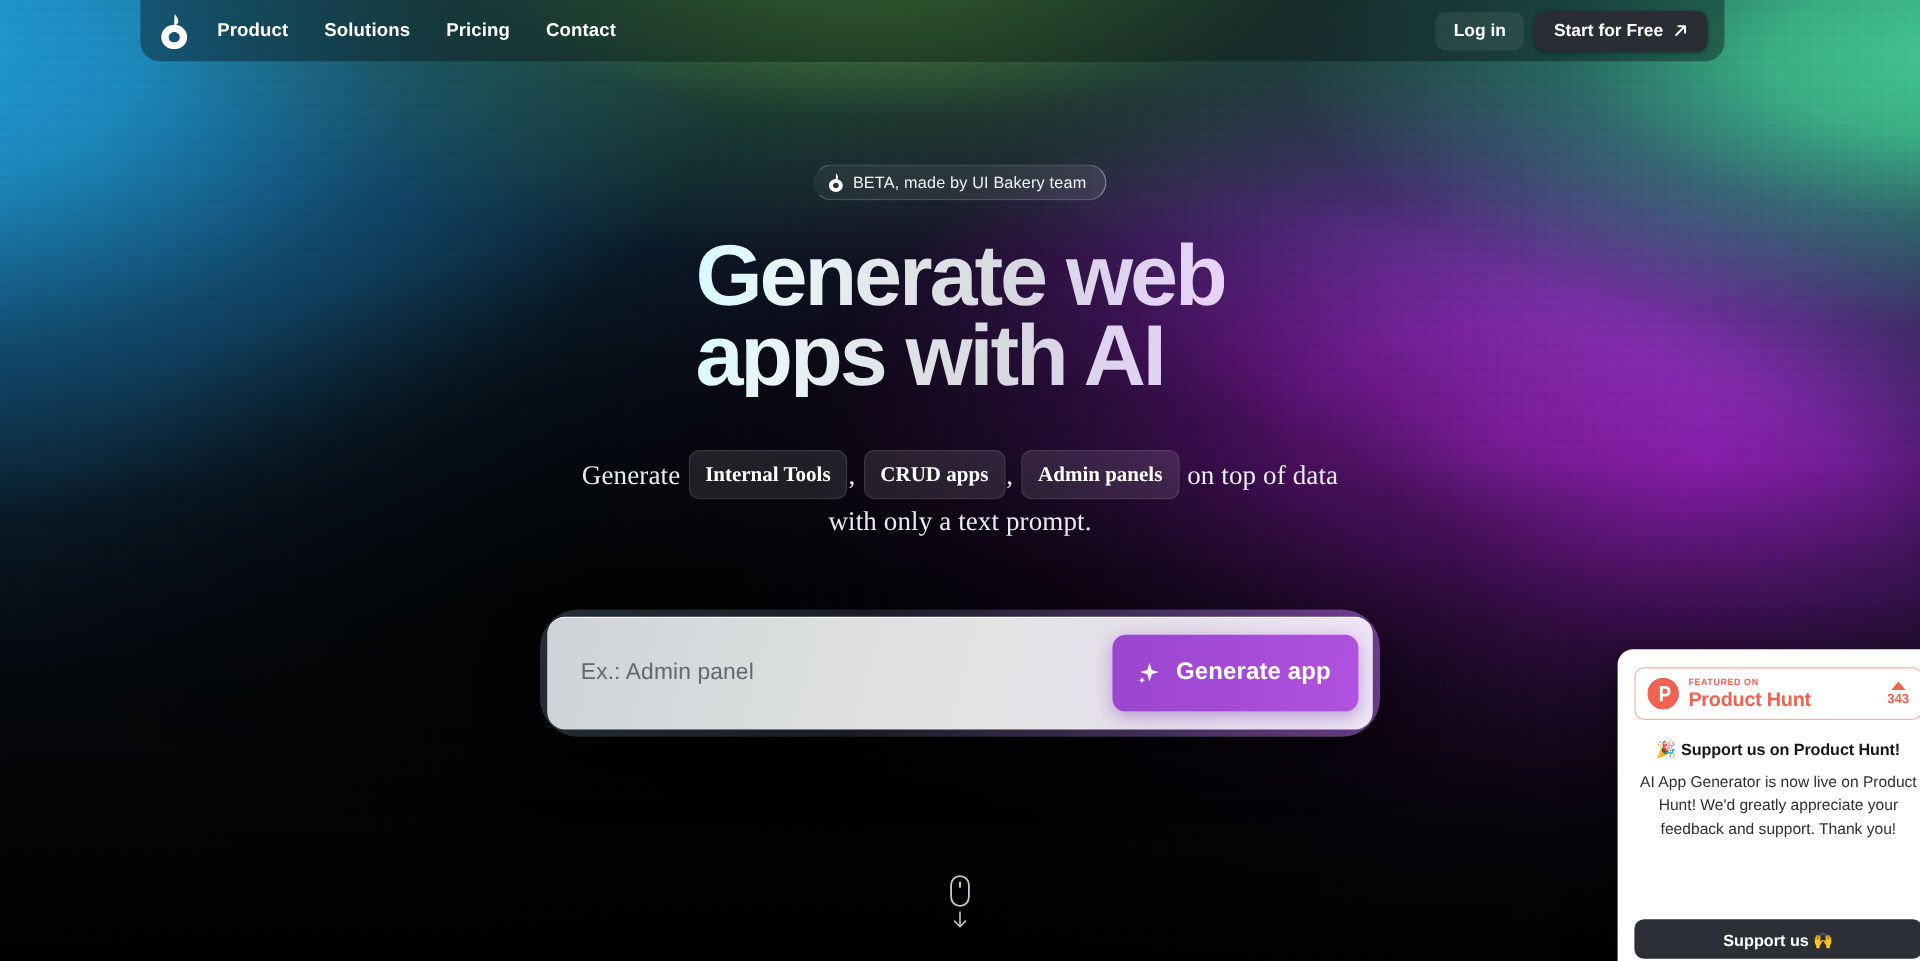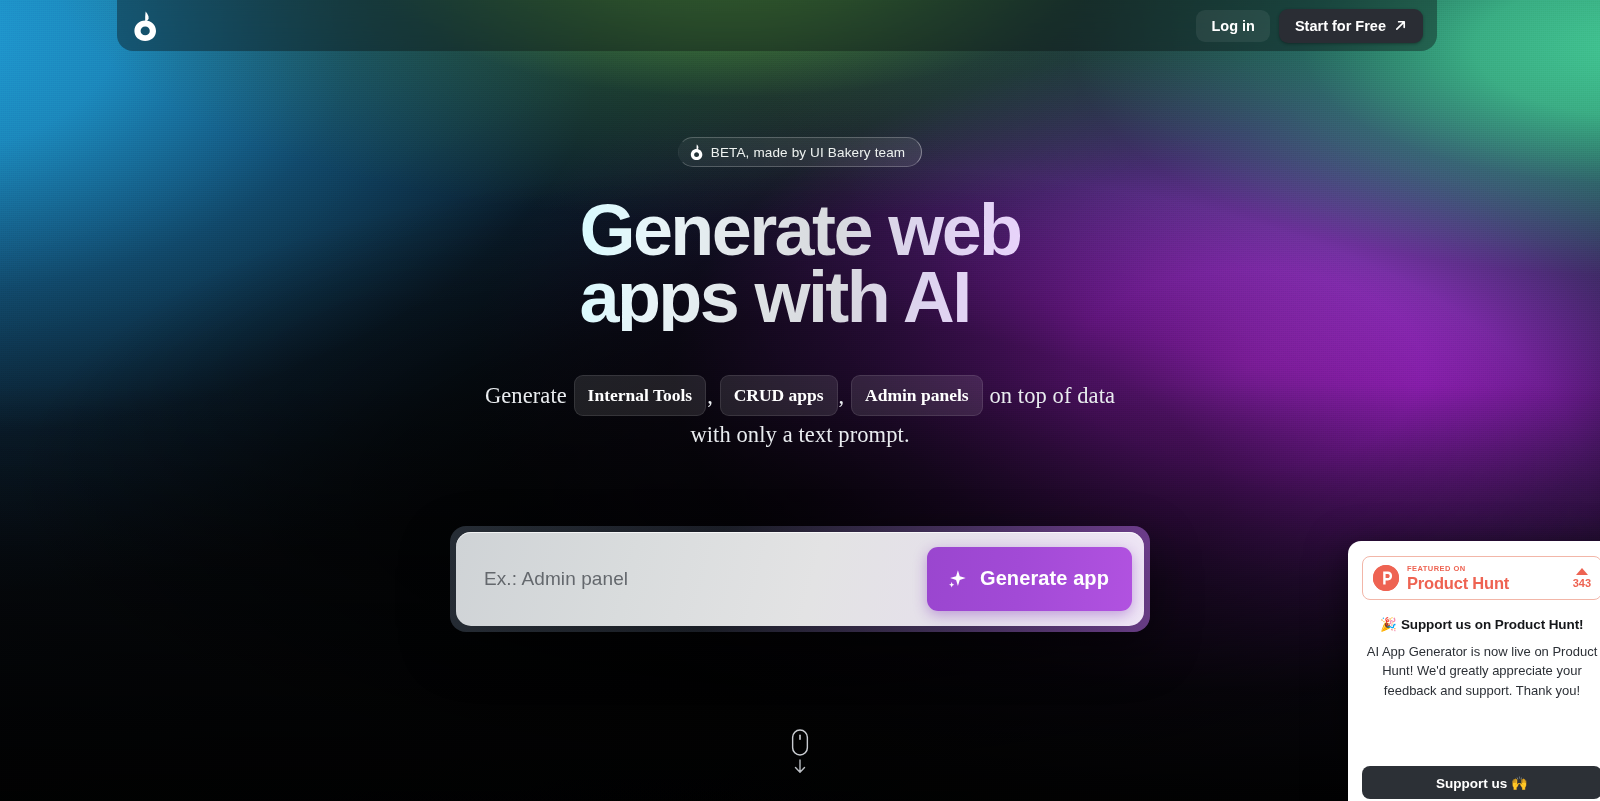--- a/index.html
+++ b/index.html
@@ -139,23 +139,23 @@
     font-size:17.5px;
     font-weight:700;
     color:#fff;
     vertical-align:2px;
     margin:0 1px;
     letter-spacing:0;
   }
 
   
   .prompt-shell {
-    margin-top:71px;
+    margin-top:53px;
     width:700px; height:106px;
-    border-radius:16px;
+    border-radius:32px;
     padding:6px;
     background:linear-gradient(102deg, rgba(120,140,165,0.30) 0%, rgba(90,105,130,0.26) 38%, rgba(150,110,200,0.40) 72%, rgba(185,110,235,0.52) 100%);
     box-shadow:0 18px 50px rgba(0,0,0,0.45);
   }
   .prompt-inner {
     position:relative;
     width:100%; height:100%;
     border-radius:15px;
     background:linear-gradient(105deg,#cfd3d6 0%,#d9dcdd 26%,#e3e3e4 52%,#e6e0ec 76%,#efe6f6 100%);
     display:flex; align-items:center;
@@ -253,20 +253,26 @@
   <div class="bg-base"></div>
   <div class="bg-dark-veil"></div>
   <div class="bg-noise"></div>
 
   <nav class="nav">
     <svg class="logo-mark" viewBox="0 0 26 30">
       <path d="M12.6 0.6 C14.6 3.2 15.9 5.1 15.6 7.2 C15.3 9.1 13.9 10.1 12.2 10.1 L12.2 5.4 Z" fill="#ffffff"></path>
       <path d="M12.2 9.6 C18.3 9.6 23 14.2 23 20.0 C23 25.7 18.3 30.0 12.2 30.0 C6.1 30.0 1.4 25.7 1.4 20.0 C1.4 14.2 6.1 9.6 12.2 9.6 Z M12.2 15.6 C9.6 15.6 7.6 17.5 7.6 20.0 C7.6 22.4 9.6 24.3 12.2 24.3 C14.8 24.3 16.8 22.4 16.8 20.0 C16.8 17.5 14.8 15.6 12.2 15.6 Z" fill="#ffffff"></path>
     </svg>
 
+    <div class="nav-links">
+      <a class="nav-link">Product</a>
+      <a class="nav-link">Solutions</a>
+      <a class="nav-link">Pricing</a>
+      <a class="nav-link">Contact</a>
+    </div>
 
     <div class="nav-right">
       <button class="login-btn">Log in</button>
       <button class="cta-btn">
         <span>Start for Free</span>
         <svg class="arrow-ne" viewBox="0 0 14 14">
           <path d="M3 11 L11 3 M5 3 L11 3 L11 9" stroke="#fff" stroke-width="1.8" fill="none" stroke-linecap="round" stroke-linejoin="round"></path>
         </svg>
       </button>
     </div>

